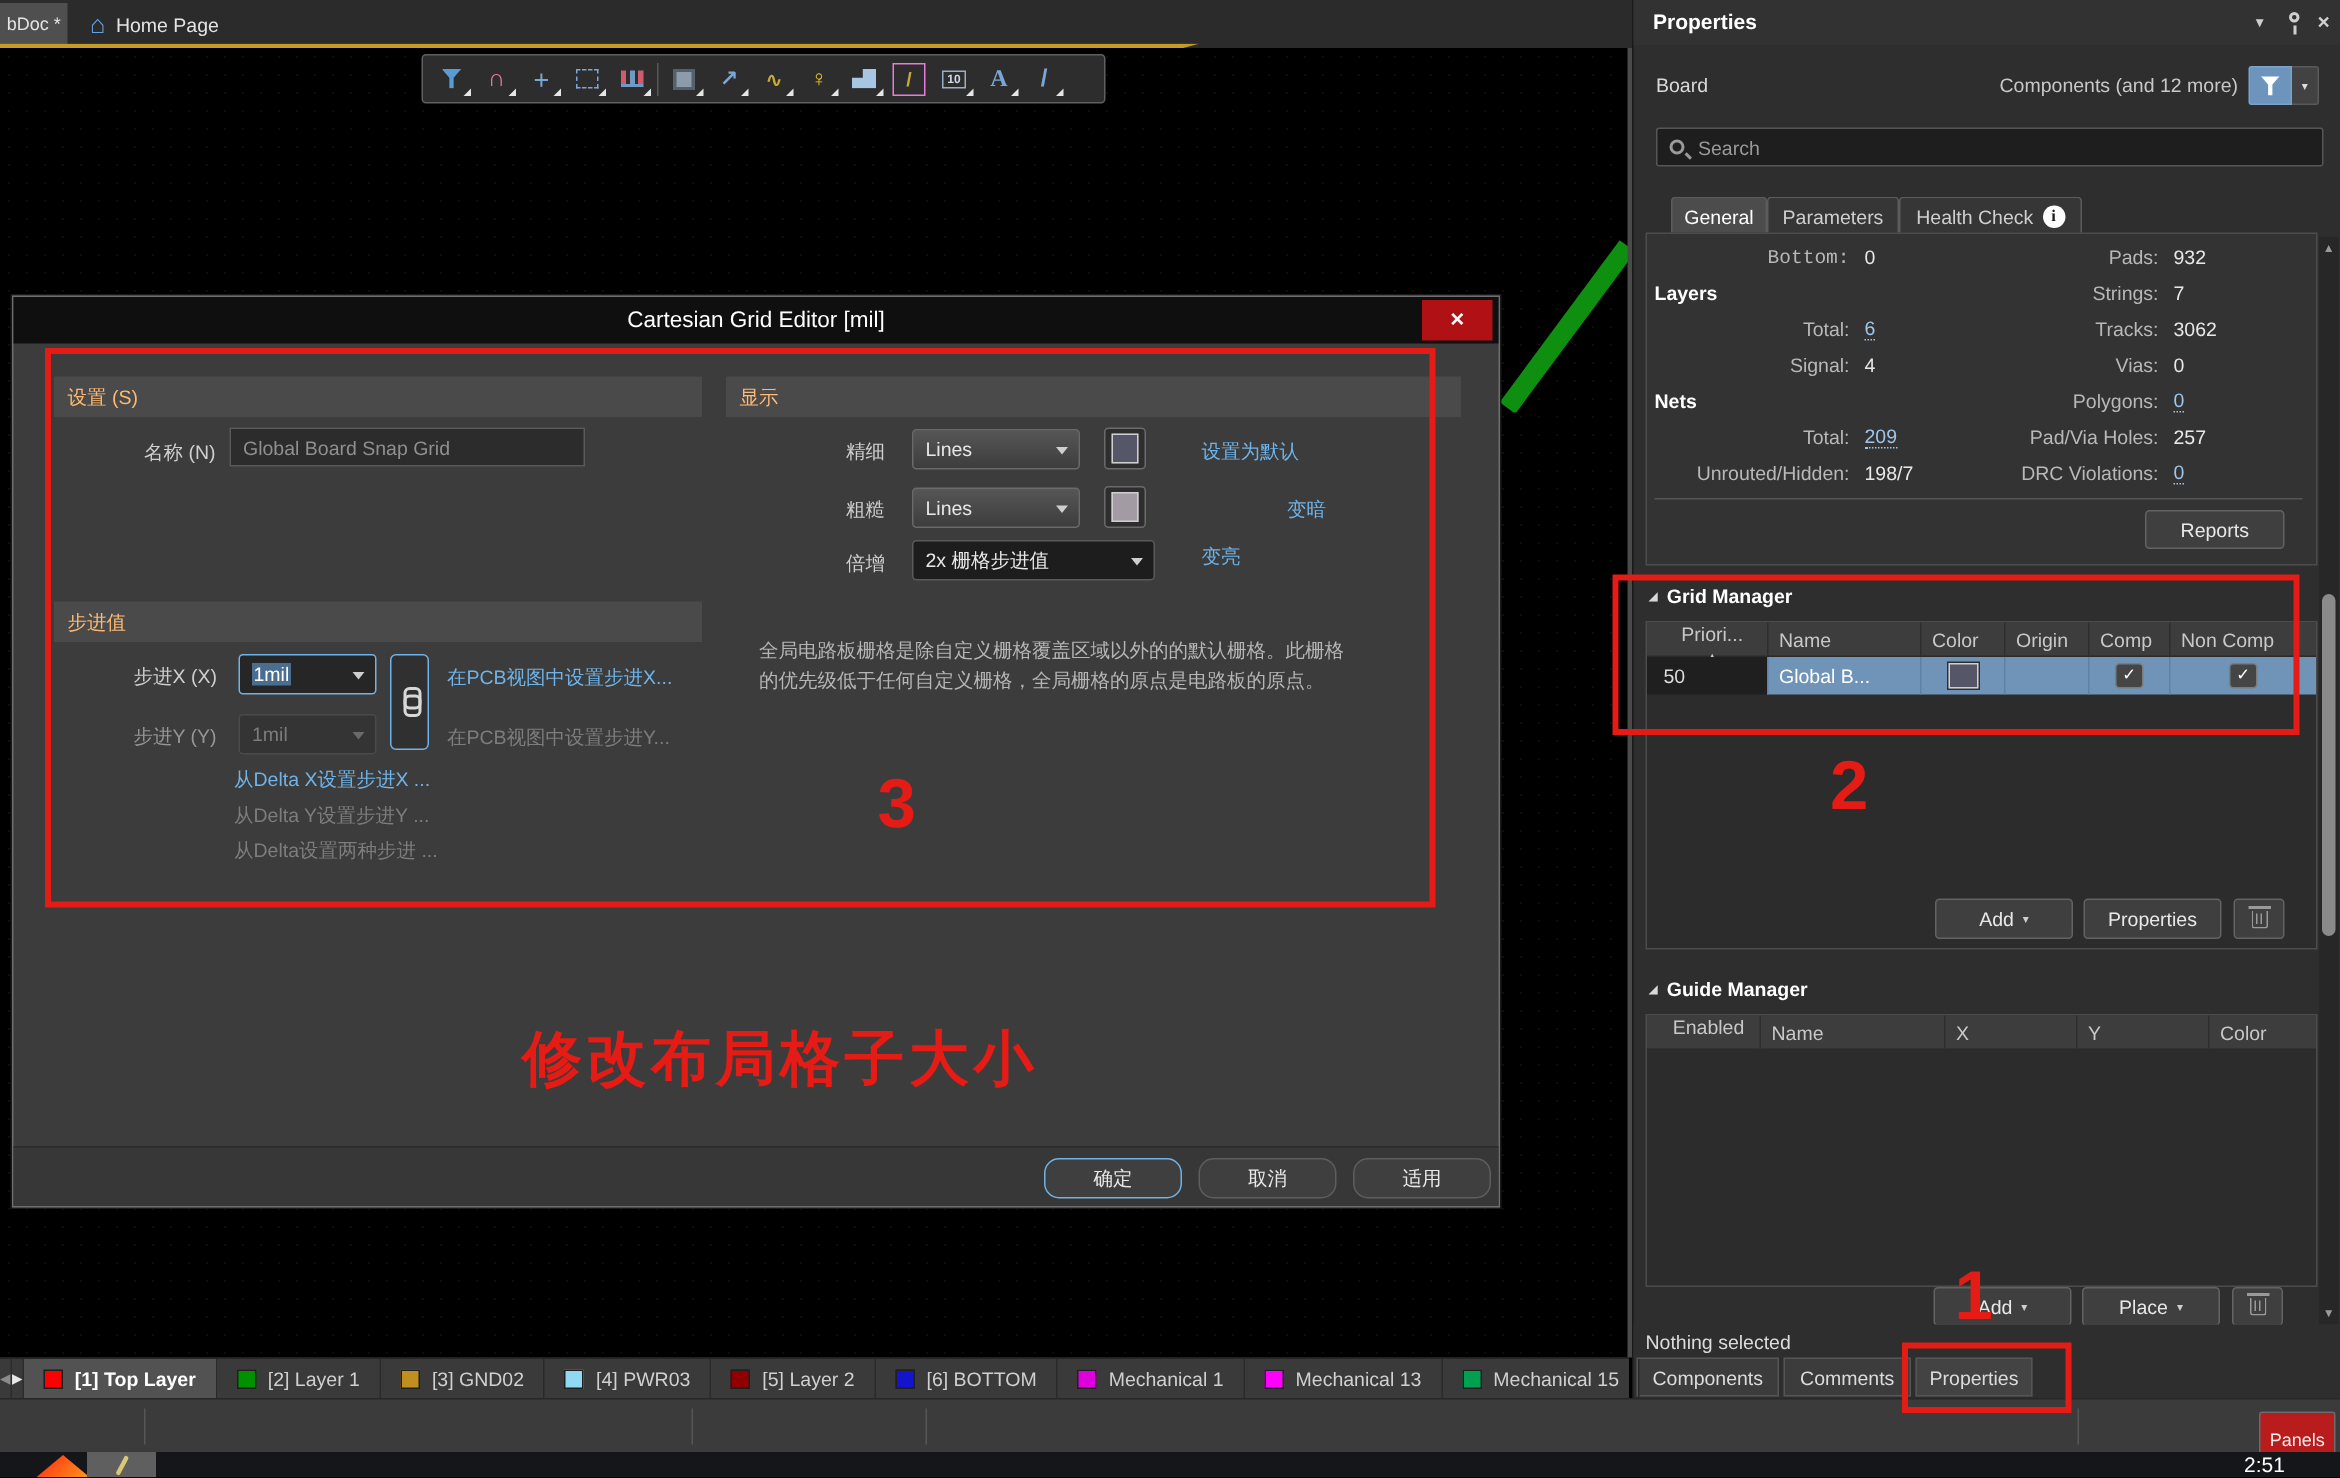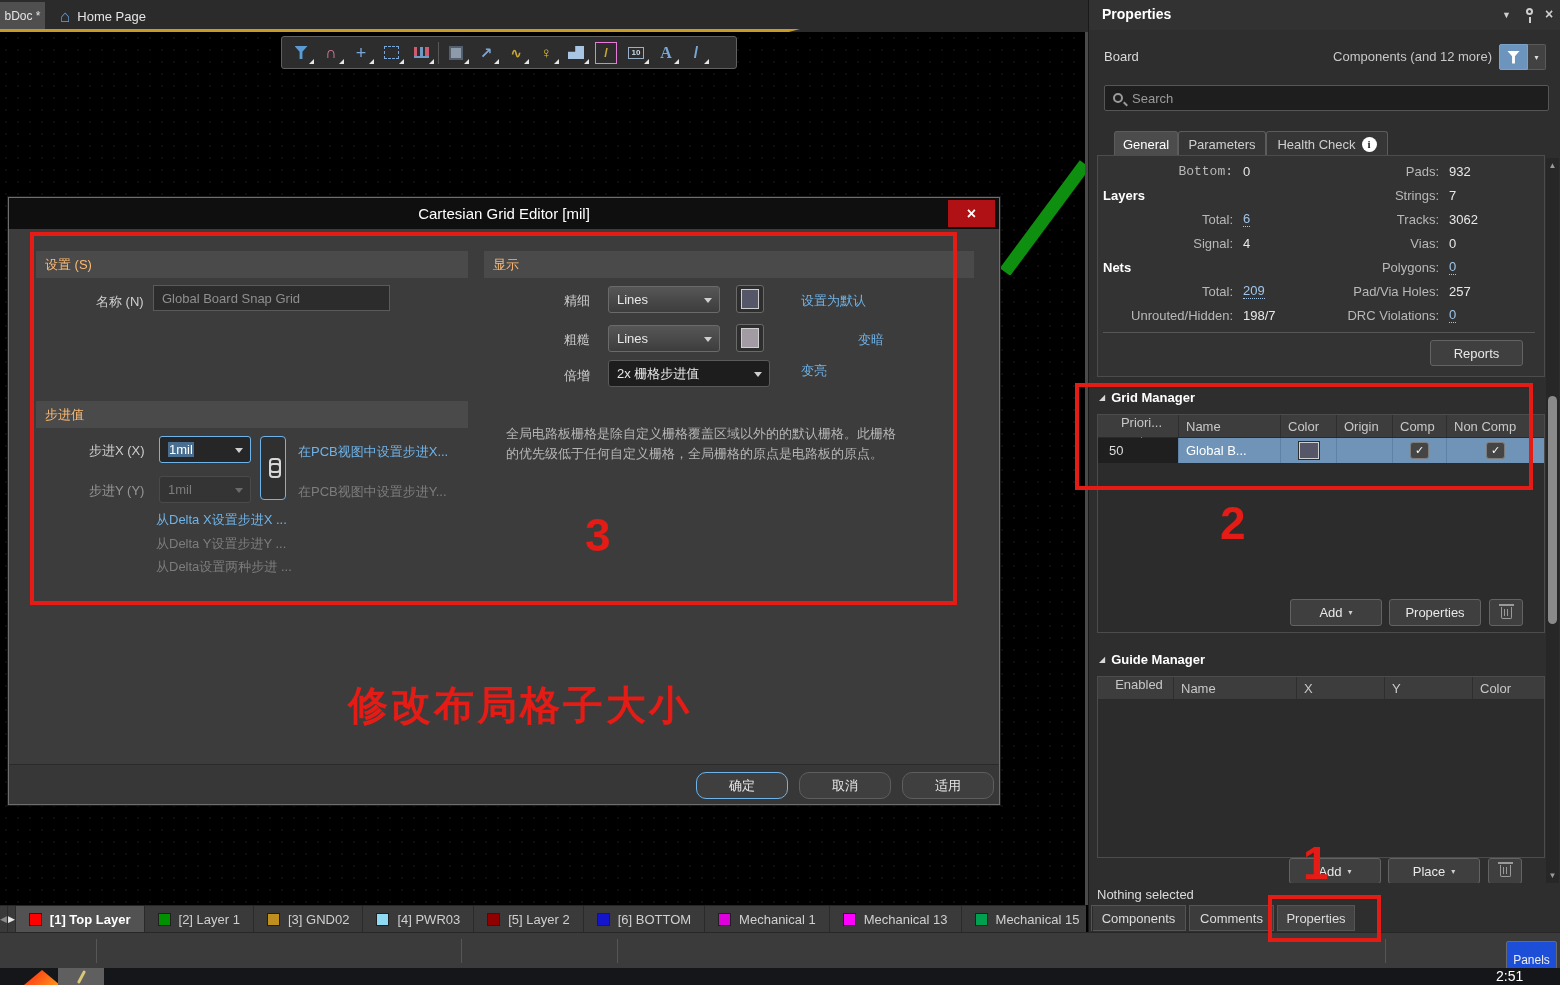--- a/index.html
+++ b/index.html
@@ -125,21 +125,21 @@
   .layerbar{left:0;top:905px;width:1086px;height:27px;background:#3a3a3a;border-top:1px solid #262626;display:flex;align-items:stretch;}
   .lnav{width:21px;display:flex;align-items:center;justify-content:center;font-size:9px;color:#8a8a8a;border-right:1px solid #2c2c2c;}
   .lnav.en{color:#e8e8e8;}
   .ltab{display:flex;align-items:center;gap:8px;padding:0 13px;border-right:1px solid #2a2a2a;color:#d0d0d0;font-size:13px;white-space:nowrap;}
   .ltab.active{background:#525252;color:#fff;font-weight:bold;}
   .lsw{width:13px;height:13px;border:1px solid #1f1f1f;flex:none;}
 
   
   .statusbar{left:0;top:932px;width:1560px;height:36px;background:#3b3b3b;border-top:1px solid #272727;}
   .sdiv{position:absolute;top:6px;width:1px;height:24px;background:#565656;}
-  .panelsbtn{position:absolute;left:1506px;top:8px;width:51px;height:38px;background:#1d4ed8;border:1px solid #6a6a6a;border-radius:2px;color:#eee;font-size:12px;display:flex;align-items:center;justify-content:center;}
+  .panelsbtn{position:absolute;left:1506px;top:8px;width:51px;height:38px;background:#b91c1c;border:1px solid #6a6a6a;border-radius:2px;color:#eee;font-size:12px;display:flex;align-items:center;justify-content:center;}
   .bottomstrip{left:0;top:968px;width:1560px;height:17px;background:#14161a;}
   .clock{position:absolute;left:1496px;top:0px;color:#fff;font-size:14px;}
   .tri{position:absolute;left:24px;top:2px;width:36px;height:15px;background:linear-gradient(135deg,#ff2414,#ff9a1a);clip-path:polygon(50% 0,100% 100%,0 100%);}
   .pentile{position:absolute;left:58px;top:0;width:46px;height:17px;background:#5f5f5f;display:flex;align-items:center;justify-content:center;}
   .penstroke{width:3px;height:14px;background:#d8c878;transform:rotate(28deg);border-radius:2px;}
 
   
   .red-box{position:absolute;border:4px solid #e51b15;}
   .red-num{position:absolute;color:#e51b15;font-size:46px;font-weight:bold;line-height:1;}
   .red-note{position:absolute;color:#e51b15;font-size:40px;font-weight:bold;letter-spacing:3px;}

